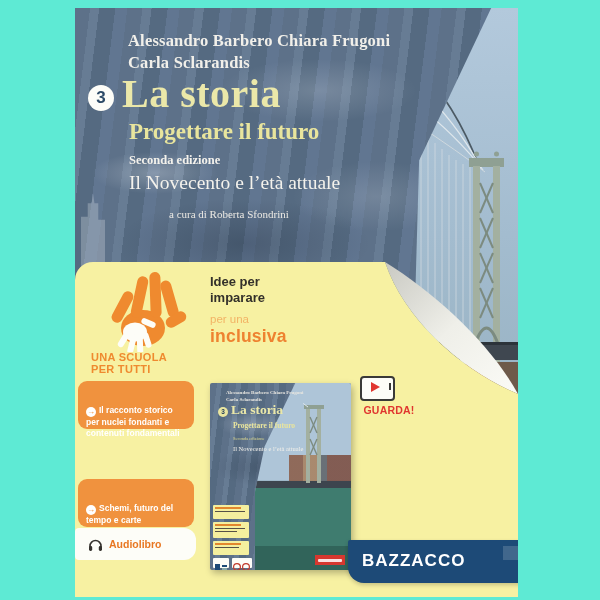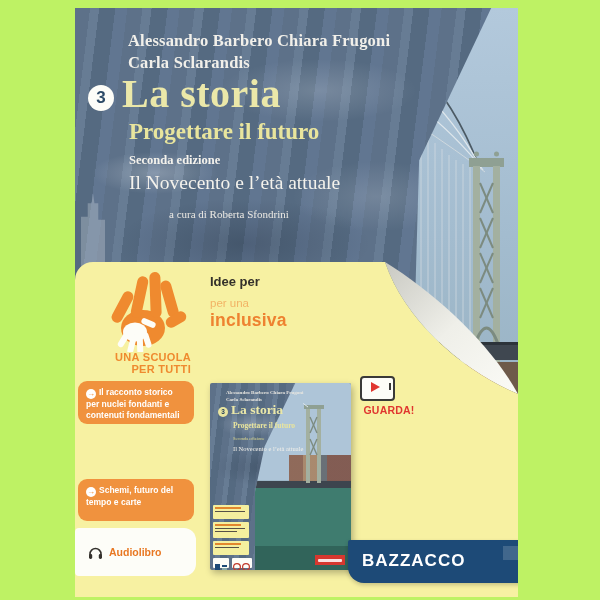--- a/index.html
+++ b/index.html
@@ -1,17 +1,17 @@
 <!DOCTYPE html>
 <html><head>
 <meta charset="utf-8">
 <style>
   html,body{margin:0;padding:0;width:600px;height:600px;background:#ffffff;overflow:hidden;
     font-family:"Liberation Sans",sans-serif;}
-  .page{position:relative;width:600px;height:600px;background:#bef264;}
+  .page{position:relative;width:600px;height:600px;background:#5eead4;}
   
   .cover{position:absolute;left:75px;top:8px;width:443px;height:589px;overflow:hidden;
     background-color:#5d7189;
     background-image:
       radial-gradient(90px 30px at 18% 28%, rgba(235,240,245,.28), transparent 70%),
       radial-gradient(140px 45px at 55% 14%, rgba(225,232,240,.20), transparent 70%),
       radial-gradient(170px 60px at 38% 40%, rgba(16,26,42,.24), transparent 75%),
       radial-gradient(120px 50px at 68% 32%, rgba(230,236,244,.16), transparent 70%),
       radial-gradient(200px 80px at 25% 60%, rgba(20,30,48,.20), transparent 75%),
       repeating-linear-gradient(97deg,#5d7189 0 15px,#677c94 15px 24px,#556a81 24px 40px,#617691 40px 52px);}
@@ -37,42 +37,42 @@
   .subtitle{position:absolute;left:54px;top:111px;color:#e9e59d;font-family:"Liberation Serif",serif;
     font-weight:bold;font-size:23px;}
   .edition{position:absolute;left:54px;top:145px;color:#f4f2ec;font-family:"Liberation Serif",serif;
     font-weight:bold;font-size:12.5px;}
   .subject{position:absolute;left:54px;top:164px;color:#f4f2ec;font-family:"Liberation Serif",serif;
     font-size:19.5px;}
   .curator{position:absolute;left:54px;top:200px;color:#eceae4;font-family:"Liberation Serif",serif;
     font-size:11px;margin-left:40px;}
   
   .handlogo{position:absolute;left:22px;top:262px;}
-  .handcap{position:absolute;left:16px;top:343px;width:100px;text-align:right;color:#ef8a2f;
+  .handcap{position:absolute;left:16px;top:343px;width:100px;text-align:left;color:#ef8a2f;
     font-weight:bold;font-size:11px;line-height:12px;letter-spacing:.3px;}
   
   .serie{position:absolute;left:135px;top:266px;width:130px;}
   .s1{color:#33302a;font-weight:bold;font-size:13px;line-height:16px;}
   .s2{color:#f2b365;font-size:11.5px;line-height:14px;margin-top:6px;}
   .s3{color:#ee8230;font-weight:bold;font-size:17.5px;line-height:20px;letter-spacing:.2px;}
   
   .guarda{position:absolute;left:285px;top:368px;width:58px;text-align:left;}
   .gicon{position:relative;width:31px;height:21px;border:2px solid #3a3a38;border-radius:4px;background:#fdfdf8;}
   .gicon .tri{position:absolute;left:9px;top:4px;width:0;height:0;border-left:9px solid #e0362f;
     border-top:5.5px solid transparent;border-bottom:5.5px solid transparent;}
   .gicon .bar{position:absolute;right:2px;top:5px;width:2px;height:7px;background:#3a3a38;}
   .glabel{margin-top:3px;color:#e0362f;font-weight:bold;font-size:10.5px;letter-spacing:.2px;text-align:center;}
   
   .feature{position:absolute;left:3px;width:116px;background:#f0923e;border-radius:9px;
-    color:#fff;font-weight:bold;font-size:8.5px;line-height:11px;padding:6px 8px;box-sizing:border-box;}
+    color:#fff;font-weight:bold;font-size:8.5px;line-height:11px;padding:24px 8px;box-sizing:border-box;}
   .f1{top:373px;height:43px;} .f2{top:422px;height:42px;} .f3{top:471px;height:42px;}
   .ficon{display:inline-block;width:10px;height:10px;border-radius:50%;background:#fff;color:#ef8a2f;
     font-size:8px;line-height:10px;text-align:center;vertical-align:-1px;margin-right:3px;font-weight:bold;}
   
-  .audio{position:absolute;left:0;top:520px;width:121px;height:48px;background:#fdfdf8;
+  .audio{position:absolute;left:0;top:520px;width:121px;height:32px;background:#fdfdf8;
     border-radius:4px 12px 12px 4px;display:flex;align-items:center;gap:6px;padding-left:13px;box-sizing:border-box;}
   .audio span.lbl{color:#e87722;font-weight:bold;font-size:10.5px;}
   
   .mini{position:absolute;left:135px;top:375px;width:141px;height:187px;overflow:hidden;border-radius:2px;
     box-shadow:2px 3px 7px rgba(0,0,0,.28);
     background-color:#5d7189;
     background-image:
       radial-gradient(50px 18px at 30% 22%, rgba(230,236,244,.25), transparent 70%),
       radial-gradient(70px 26px at 40% 45%, rgba(16,26,42,.22), transparent 75%),
       repeating-linear-gradient(97deg,#5d7189 0 7px,#677c94 7px 12px,#556a81 12px 19px);}
@@ -203,20 +203,21 @@
         <rect x="44" y="50" width="15" height="6" rx="3" transform="rotate(24 51.5 53)"></rect>
       </g>
     </svg>
     <div class="handcap">
       <div>UNA SCUOLA</div>
       <div>PER TUTTI</div>
     </div>
 
     <div class="serie">
       <div class="s1">Idee per</div>
+      <div class="s1">imparare</div>
       <div class="s2">per una</div>
       <div class="s3">inclusiva</div>
     </div>
 
     <div class="guarda">
       <div class="gicon">
         <div class="tri"></div>
           <div class="bar"></div>
       </div>
       <div class="glabel">GUARDA!</div>

